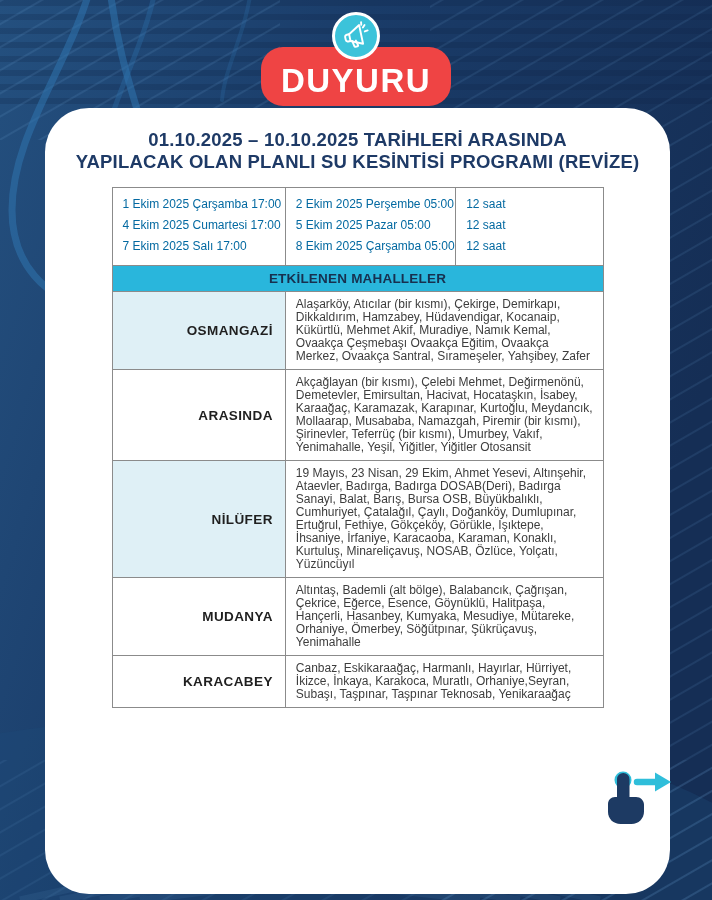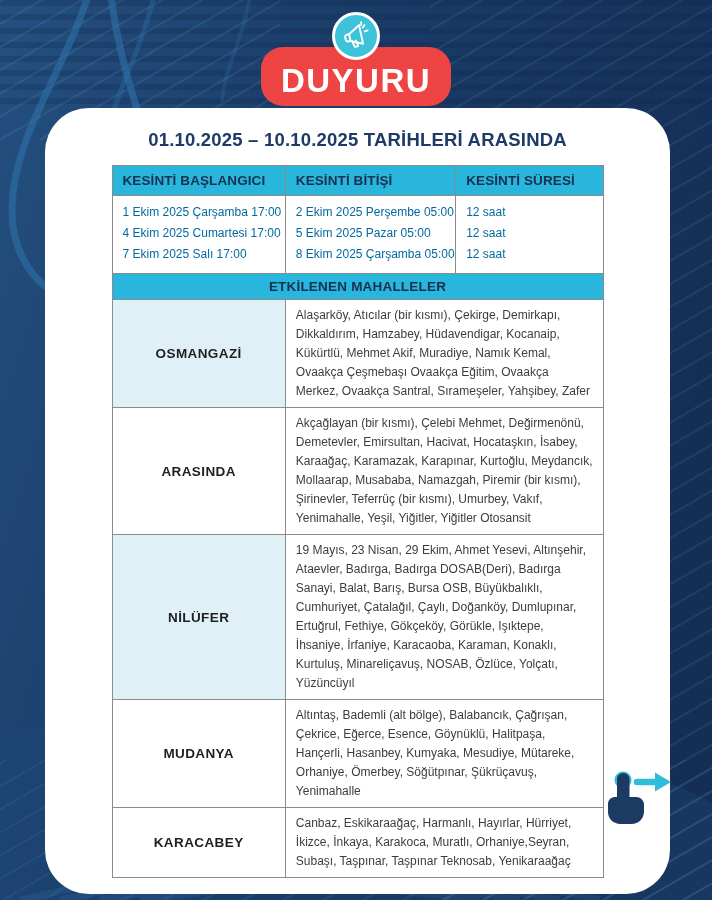--- a/index.html
+++ b/index.html
@@ -29,25 +29,25 @@
 
   table.main { width:492px; margin:14px auto 0 auto; border-collapse:collapse;
     table-layout:fixed; }
   table.main td, table.main th { border:1px solid #8b8b8b; }
   th.head { background:#29b6dc; color:#17304f; font-size:13.5px; font-weight:700;
     text-align:left; padding:7px 6px 7px 10px; letter-spacing:0.1px; }
   td.sched { vertical-align:top; padding:6px 6px 8px 10px; color:#0369a1;
     font-size:12px; line-height:21px; white-space:nowrap; overflow:hidden; }
   th.section { background:#29b6dc; color:#17304f; font-size:13.5px; font-weight:700;
     text-align:center; padding:5px 0; letter-spacing:0.2px;margin-left:44px; }
-  td.district { text-align:center; vertical-align:middle; font-weight:700;
-    font-size:13.5px; color:#1f1f1f; letter-spacing:0.4px; padding:4px; }
+  td.district { text-align:right; vertical-align:middle; font-weight:700;
+    font-size:13.5px; color:#1f1f1f; letter-spacing:0.4px; padding:12px; }
   tr.alt td.district { background:#dff0f6; }
   td.hoods { vertical-align:middle; padding:6px 8px 6px 10px; color:#3d3d3d;
-    font-size:12px; line-height:19px; }
+    font-size:12px; line-height:13px; }
 
   
   .swipe { position:absolute; left:601px; top:767px; z-index:4; cursor:pointer; }
 </style>
 </head>
 <body>
 
 <div class="stage">
 
   <svg class="bg-svg" width="712" height="900" viewBox="0 0 712 900" aria-hidden="true">
@@ -95,34 +95,30 @@
           <path d="M24 9.5 l2 -2 M25 13.5 l2.8 -.4 M23 6.8 l.4 -2.6"></path>
         </g>
       </svg>
     </div>
     <div class="badge-pill">DUYURU</div>
   </div>
 
   <div class="card">
     <div class="card-title">
       <div>01.10.2025 – 10.10.2025 TARİHLERİ ARASINDA</div>
+      <div>YAPILACAK OLAN PLANLI SU KESİNTİSİ PROGRAMI (REVİZE)</div>
     </div>
 
     <table class="main">
       <colgroup>
           <col style="width:35.3%">
           <col style="width:34.7%">
           <col style="width:30%">
         </colgroup>
       <tbody>
-        <tr>
-          <th class="head">KESİNTİ BAŞLANGICI</th>
-          <th class="head">KESİNTİ BİTİŞİ</th>
-          <th class="head">KESİNTİ SÜRESİ</th>
-        </tr>
         <tr>
           <td class="sched">
             <div>1 Ekim 2025 Çarşamba 17:00</div>
             <div>4 Ekim 2025 Cumartesi 17:00</div>
             <div>7 Ekim 2025 Salı 17:00</div>
           </td>
           <td class="sched">
             <div>2 Ekim 2025 Perşembe 05:00</div>
             <div>5 Ekim 2025 Pazar 05:00</div>
             <div>8 Ekim 2025 Çarşamba 05:00</div>

